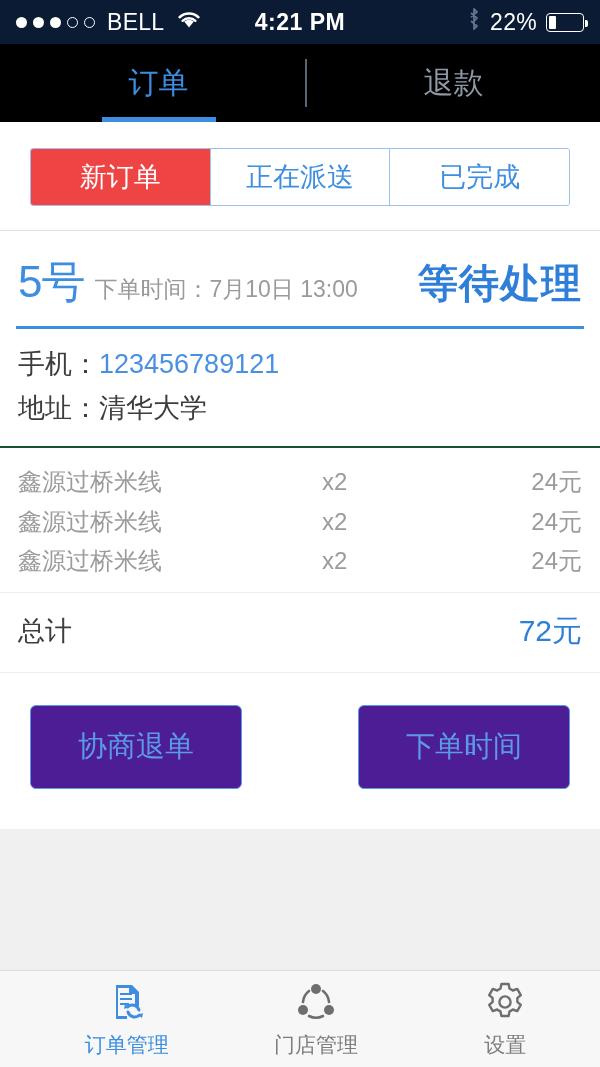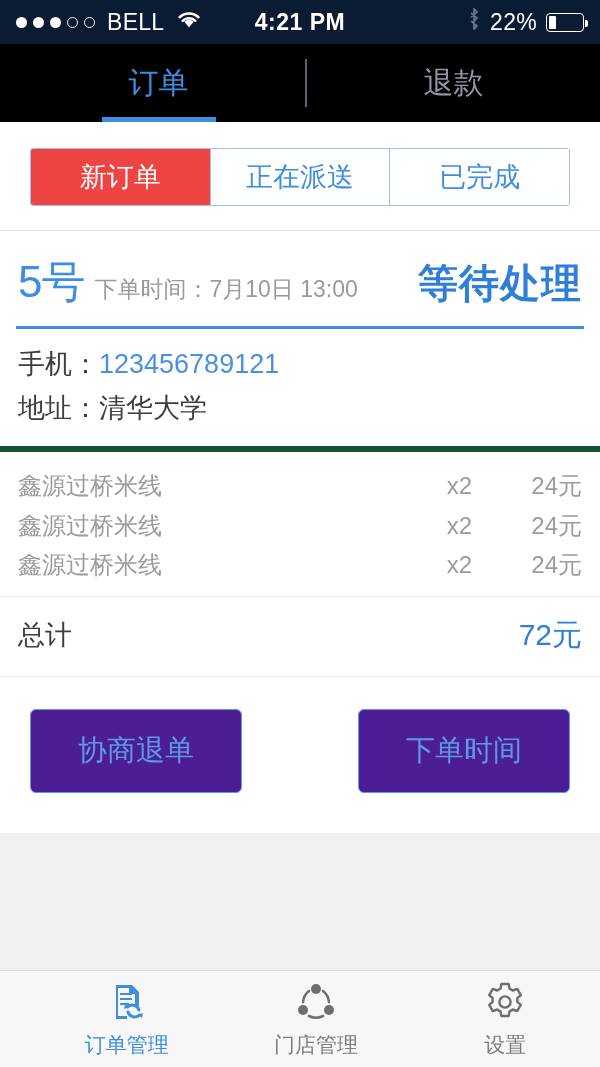--- a/index.html
+++ b/index.html
@@ -66,29 +66,29 @@
   
   .card{ background:#ffffff; padding:0 0 0 0; }
   .order-head{
     display:flex; align-items:baseline; padding:22px 18px 14px 18px;
   }
   .order-no{ font-size:44px; color:#3d8ee0; font-weight:400; letter-spacing:-1px; }
   .order-time{ font-size:23px; color:#9a9a9a; margin-left:10px; flex:1; white-space:nowrap; }
   .order-status{ font-size:40px; color:#2f7fd8; font-weight:700; letter-spacing:1px; }
   .blue-rule{ height:3px; background:#3d8ee0; margin:0 16px; }
 
-  .contact{ padding:14px 18px 16px 18px; border-bottom:6px solid #14532d; }
+  .contact{ padding:14px 18px 16px 18px; border-bottom:2px solid #14532d; }
   .contact-row{ font-size:27px; color:#3d3d3d; line-height:1.62; }
   .contact-row .val-link{ color:#4a90e2; }
   .contact-row .val{ color:#3d3d3d; }
 
   .items{ padding:14px 18px 12px 18px; border-bottom:1px solid #ededed; }
   .item-row{ display:flex; align-items:center; font-size:24px; color:#9b9b9b; line-height:1.63; }
   .item-name{ flex:1; }
-  .item-qty{ width:150px; text-align:right; }
+  .item-qty{ width:150px; text-align:left; }
   .item-price{ width:110px; text-align:right; }
 
   .total-row{
     display:flex; align-items:center; justify-content:space-between;
     padding:18px 18px 20px 18px; border-bottom:1px solid #ededed;
   }
   .total-label{ font-size:27px; color:#3d3d3d; }
   .total-value{ font-size:30px; color:#2f7fd8; }
 
   .actions{ display:flex; justify-content:space-between; padding:32px 30px 40px 30px; }

